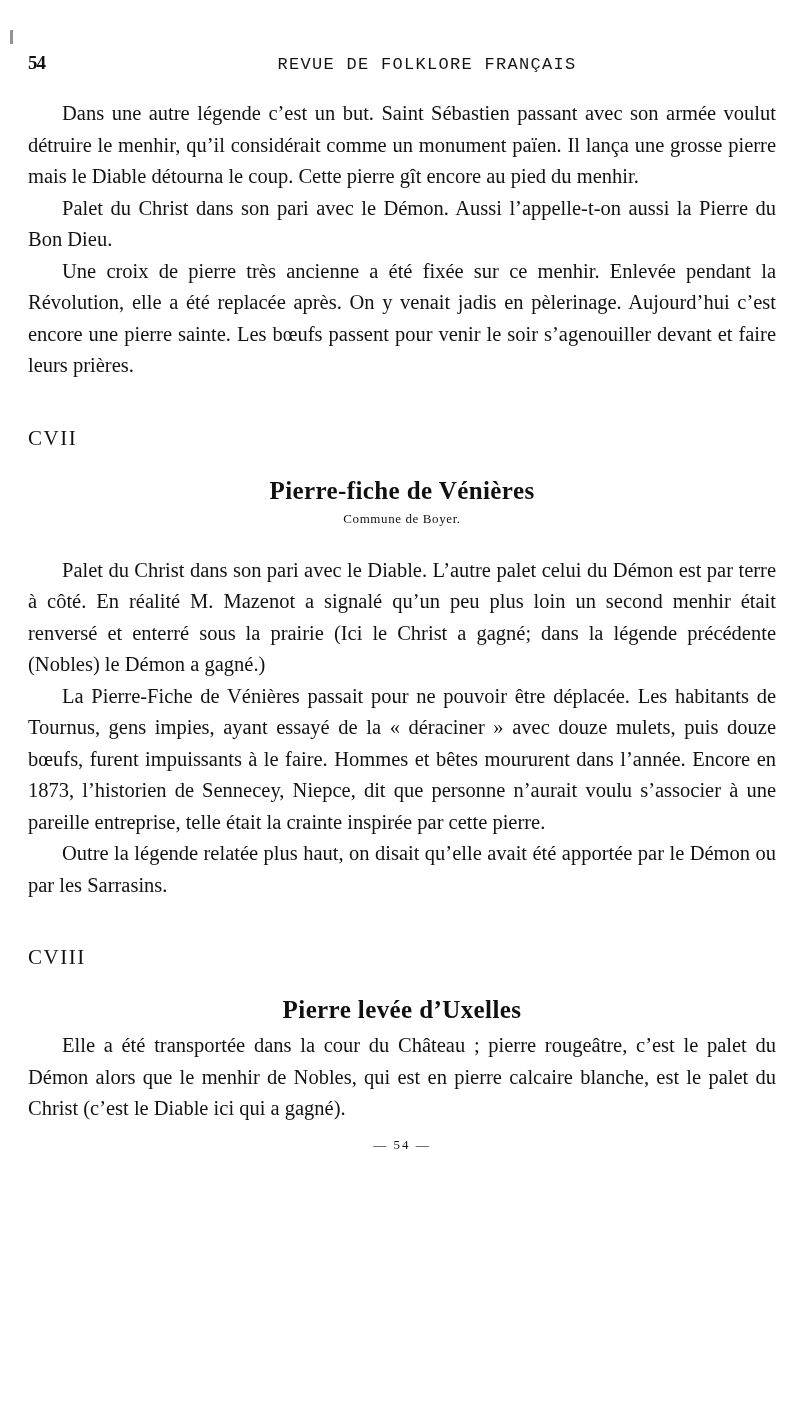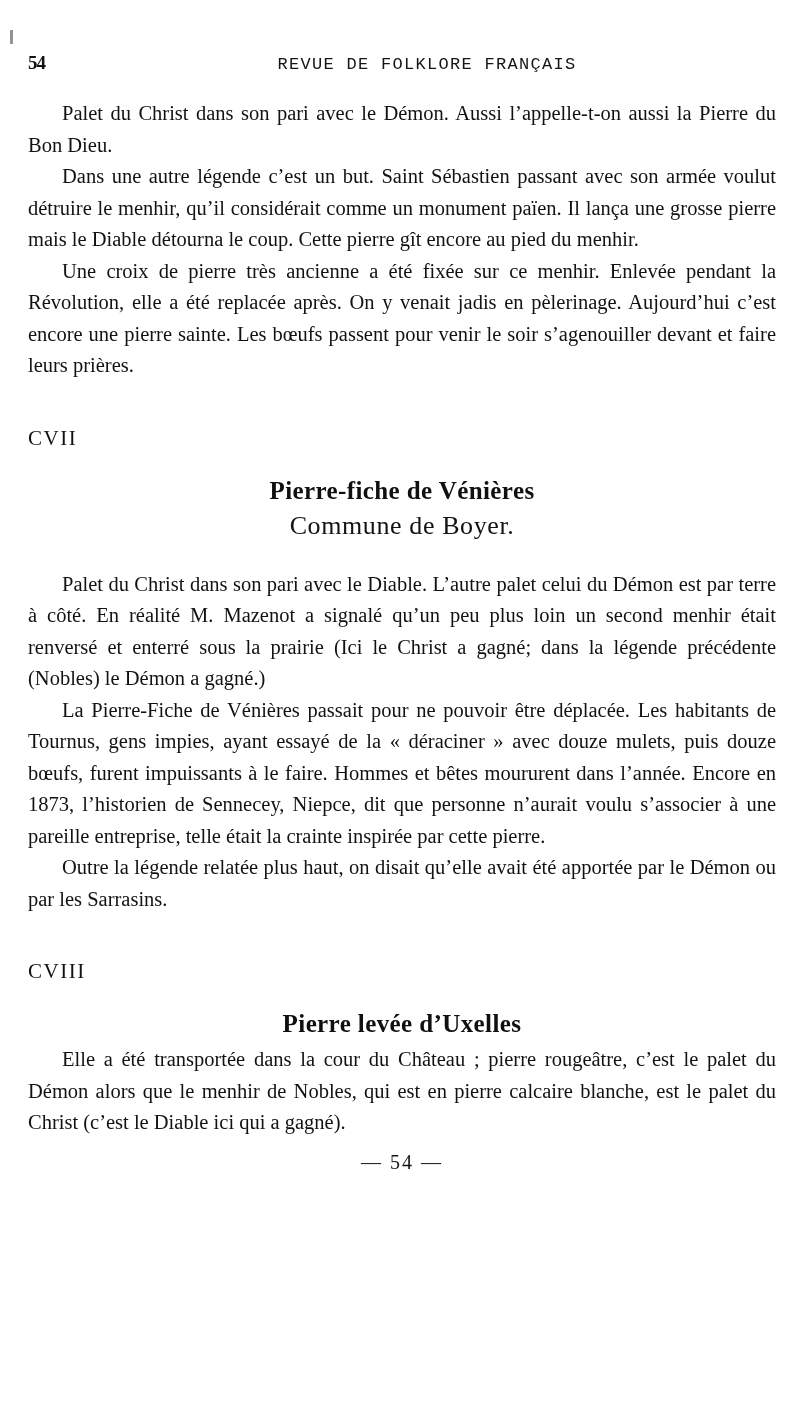--- a/index.html
+++ b/index.html
@@ -78,29 +78,29 @@
   .section-title {
     text-align: center;
     font-weight: bold;
     font-size: 25px;
     letter-spacing: 0.4px;
     margin-bottom: 6px;
     color: #101010;
   }
   .section-subtitle {
     text-align: center;
-    font-size: 26px;
+    font-size: 13px;
     letter-spacing: 0.6px;
     margin-bottom: 28px;
     color: #121212;
   }
 
   .page-number {
     text-align: center;
-    font-size: 20px;
+    font-size: 13px;
     letter-spacing: 2px;
     margin-top: 12px;
     color: #151515;
   }
 
   .edge-mark {
     position: absolute;
     left: 10px;
     top: 30px;
     width: 3px;
@@ -116,22 +116,22 @@
 
   <div class="edge-mark"></div>
 
   <div class="content">
 
     <div class="running-head">
       <div class="folio">54</div>
       <div class="head-title">REVUE DE FOLKLORE FRANÇAIS</div>
     </div>
 
+    <p class="body">Dans une autre légende c’est un but. Saint Sébastien passant avec son armée voulut détruire le menhir, qu’il considérait comme un monument païen. Il lança une grosse pierre mais le Diable détourna le coup. Cette pierre gît encore au pied du menhir.</p>
     <p class="body">Palet du Christ dans son pari avec le Démon. Aussi l’appelle-t-on aussi la Pierre du Bon Dieu.</p>
-    <p class="body">Dans une autre légende c’est un but. Saint Sébastien passant avec son armée voulut détruire le menhir, qu’il considérait comme un monument païen. Il lança une grosse pierre mais le Diable détourna le coup. Cette pierre gît encore au pied du menhir.</p>
     <p class="body">Une croix de pierre très ancienne a été fixée sur ce menhir. Enlevée pendant la Révolution, elle a été replacée après. On y venait jadis en pèlerinage. Aujourd’hui c’est encore une pierre sainte. Les bœufs passent pour venir le soir s’agenouiller devant et faire leurs prières.</p>
 
     <div class="section-number">CVII</div>
     <div class="section-title">Pierre-fiche de Vénières</div>
     <div class="section-subtitle">Commune de Boyer.</div>
 
     <p class="body">Palet du Christ dans son pari avec le Diable. L’autre palet celui du Démon est par terre à côté. En réalité M. Mazenot a signalé qu’un peu plus loin un second menhir était renversé et enterré sous la prairie (Ici le Christ a gagné; dans la légende précédente (Nobles) le Démon a gagné.)</p>
     <p class="body">La Pierre-Fiche de Vénières passait pour ne pouvoir être déplacée. Les habitants de Tournus, gens impies, ayant essayé de la « déraciner » avec douze mulets, puis douze bœufs, furent impuissants à le faire. Hommes et bêtes moururent dans l’année. Encore en 1873, l’historien de Sennecey, Niepce, dit que personne n’aurait voulu s’associer à une pareille entreprise, telle était la crainte inspirée par cette pierre.</p>
     <p class="body">Outre la légende relatée plus haut, on disait qu’elle avait été apportée par le Démon ou par les Sarrasins.</p>
 

